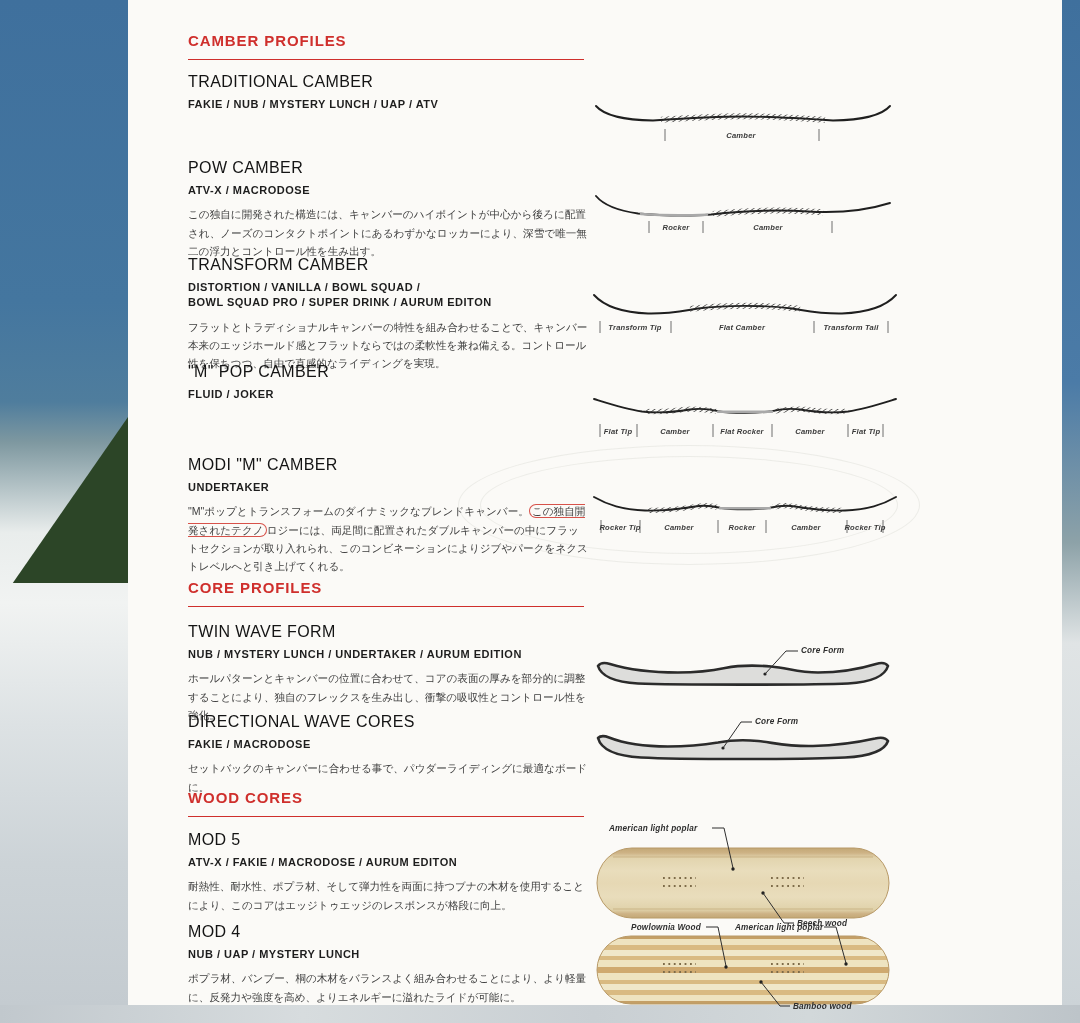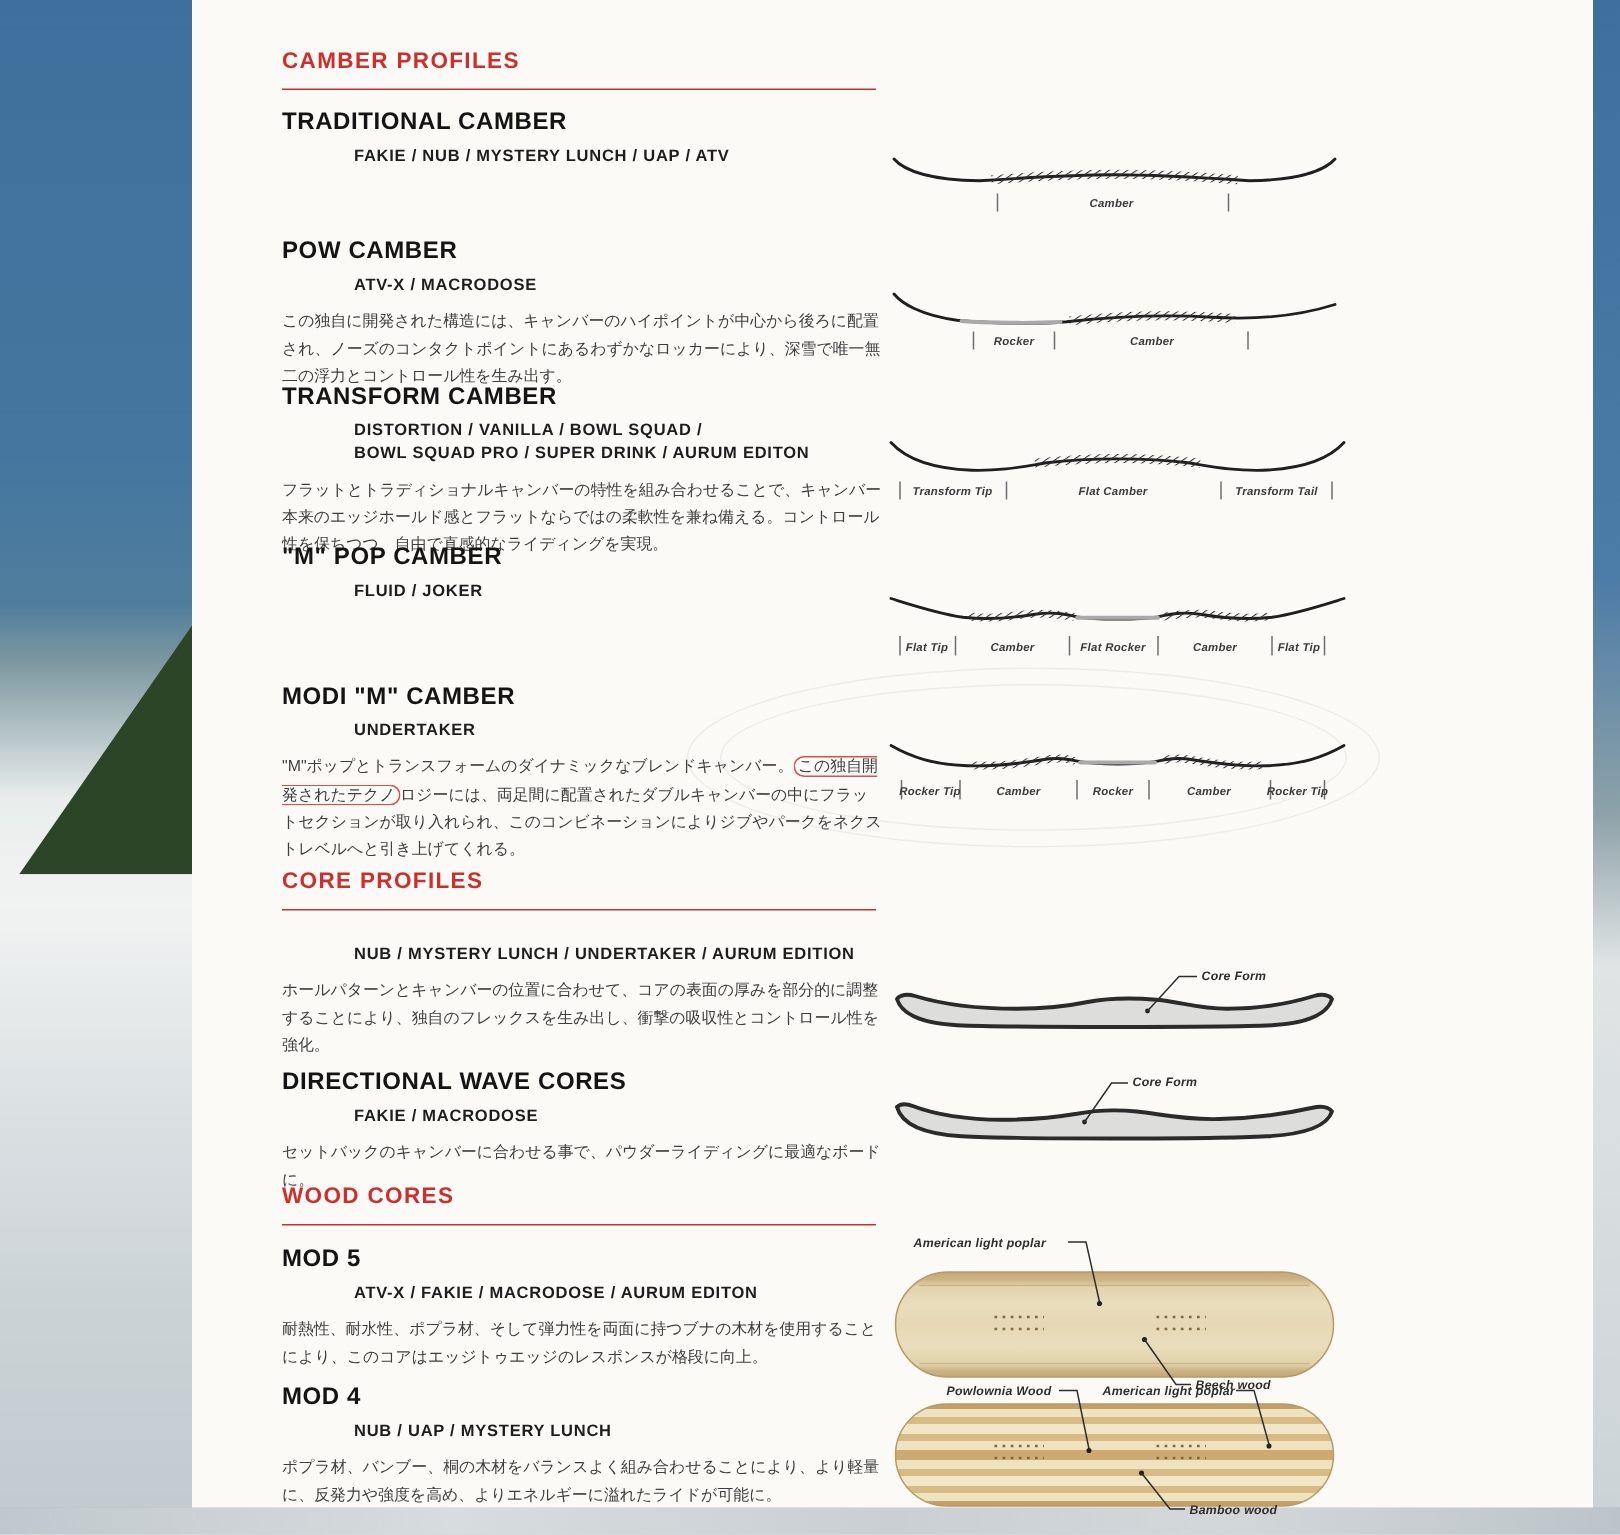--- a/index.html
+++ b/index.html
@@ -29,22 +29,22 @@
   }
   
   .panel{position:absolute;left:128px;top:0;width:934px;height:1005px;background:#fbfaf7;}
   .watermark{position:absolute;border:1px solid #e9e8e4;border-radius:50%;opacity:.8;}
   .wm1{left:330px;top:445px;width:460px;height:118px;}
   .wm2{left:352px;top:456px;width:416px;height:96px;}
 
   .sec-header{position:absolute;left:60px;margin:0;color:var(--red);font-size:15px;font-weight:800;letter-spacing:.9px;}
   .sec-rule{position:absolute;left:60px;width:396px;height:0;border-top:1px solid var(--red);}
   .item{position:absolute;left:60px;width:400px;}
-  .iname{margin:0;font-size:16px;font-weight:700;letter-spacing:.4px;color:#141414;}
-  .models{margin-top:6px;font-size:11px;font-weight:700;letter-spacing:.5px;color:#1d1d1d;line-height:1.4;margin-left:48px;}
+  .iname{margin:0;font-size:16px;font-weight:400;letter-spacing:.4px;color:#141414;}
+  .models{margin-top:6px;font-size:11px;font-weight:700;letter-spacing:.5px;color:#1d1d1d;line-height:1.4;}
   .models span{display:block;}
   .desc{margin:7px 0 0 0;font-size:10.6px;color:#3e3e3e;line-height:1.72;}
   .mark-red{border:1.5px solid rgba(208,52,44,.85);border-radius:9px;padding:0 2px;}
 
   .diagram{position:absolute;}
   .dlabel{font-size:7.6px;font-style:italic;font-weight:700;fill:#3a3a3a;letter-spacing:.2px;}
   .clabel{font-size:8.2px;font-style:italic;font-weight:700;fill:#2e2e2e;letter-spacing:.2px;}
   .tick{stroke:#6e6e6e;stroke-width:1;}
   .base{fill:none;stroke:#1f1f1f;stroke-width:1.9;stroke-linecap:round;}
   .hatch{fill:none;stroke:url(#hatch);stroke-width:6;}
@@ -142,20 +142,21 @@
   <div class="item" style="top:456px">
     <h3 class="iname">MODI "M" CAMBER</h3>
     <div class="models">UNDERTAKER</div>
     <p class="desc"><span>"M"ポップとトランスフォームのダイナミックなブレンドキャンバー。</span><span class="mark-red">この独自開発されたテクノ</span><span>ロジーには、両足間に配置されたダブルキャンバーの中にフラットセクションが取り入れられ、このコンビネーションによりジブやパークをネクストレベルへと引き上げてくれる。</span></p>
   </div>
 
   <h2 class="sec-header" style="top:579px">CORE PROFILES</h2>
   <div class="sec-rule" style="top:606px"></div>
 
   <div class="item" style="top:623px">
+    <h3 class="iname">TWIN WAVE FORM</h3>
     <div class="models">NUB / MYSTERY LUNCH / UNDERTAKER / AURUM EDITION</div>
     <p class="desc">ホールパターンとキャンバーの位置に合わせて、コアの表面の厚みを部分的に調整することにより、独自のフレックスを生み出し、衝撃の吸収性とコントロール性を強化。</p>
   </div>
 
   <div class="item" style="top:713px">
     <h3 class="iname">DIRECTIONAL WAVE CORES</h3>
     <div class="models">FAKIE / MACRODOSE</div>
     <p class="desc">セットバックのキャンバーに合わせる事で、パウダーライディングに最適なボードに。</p>
   </div>
 

